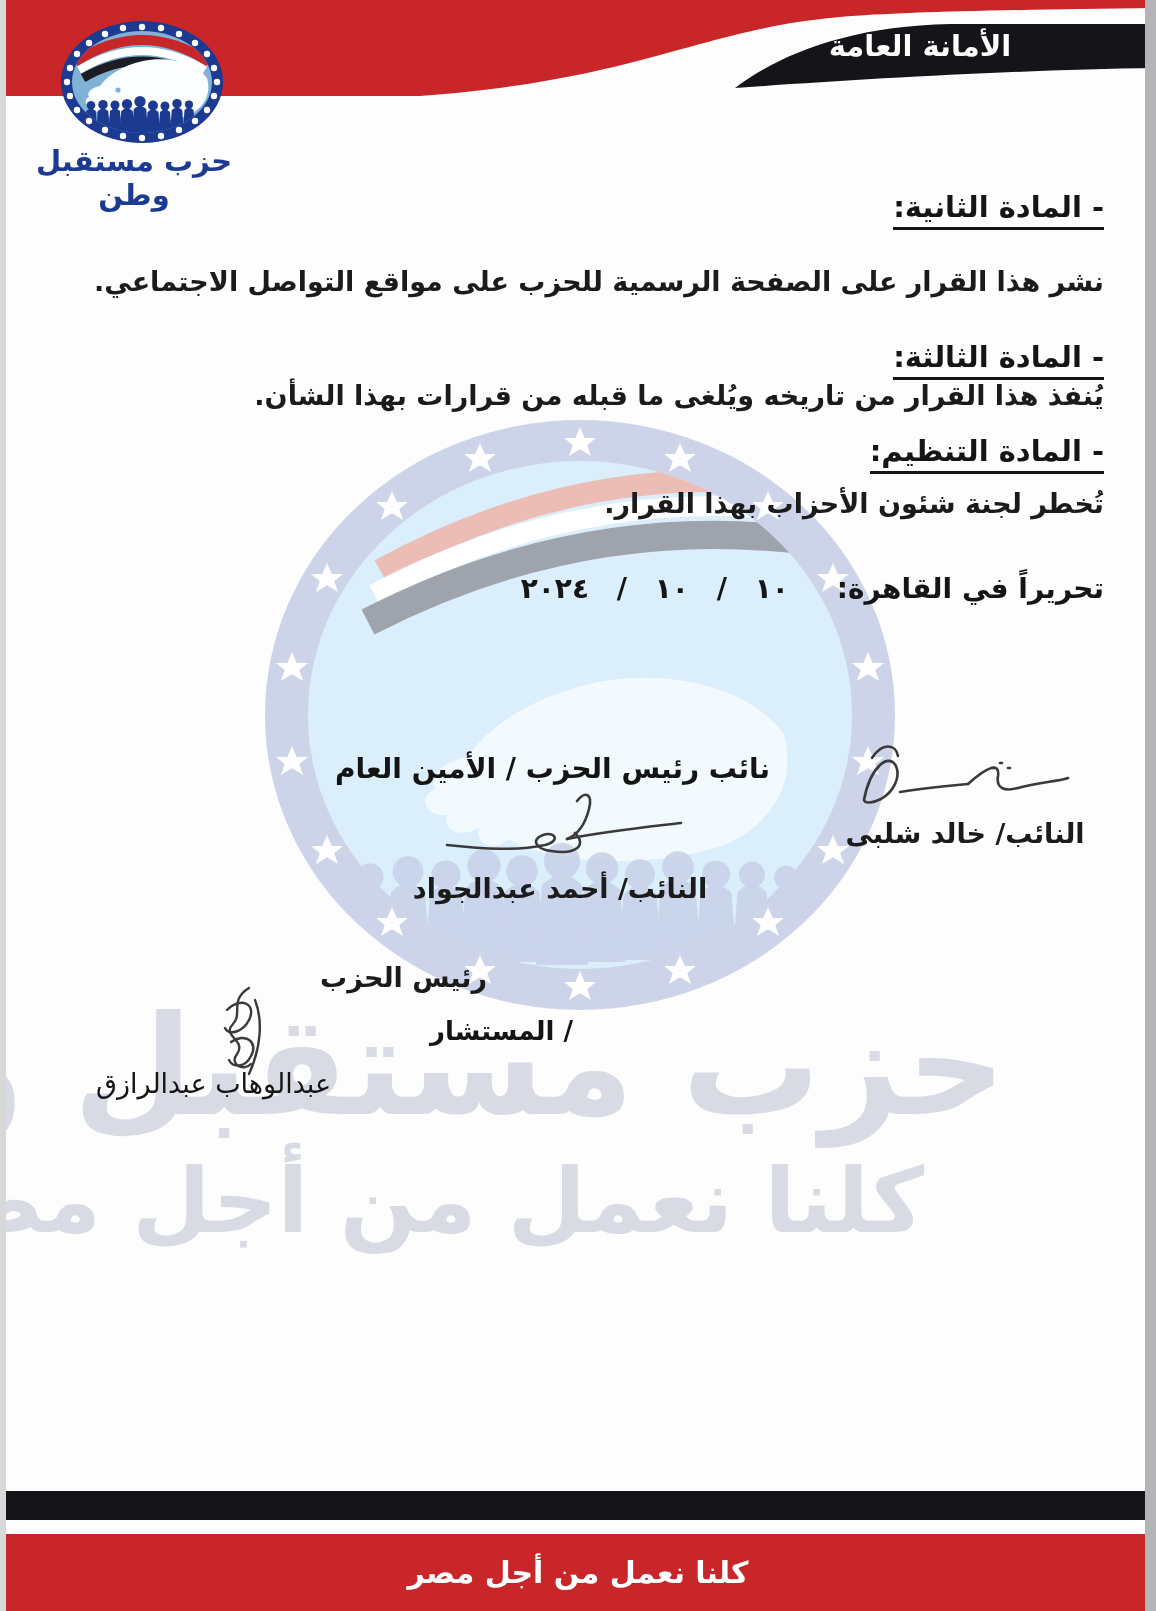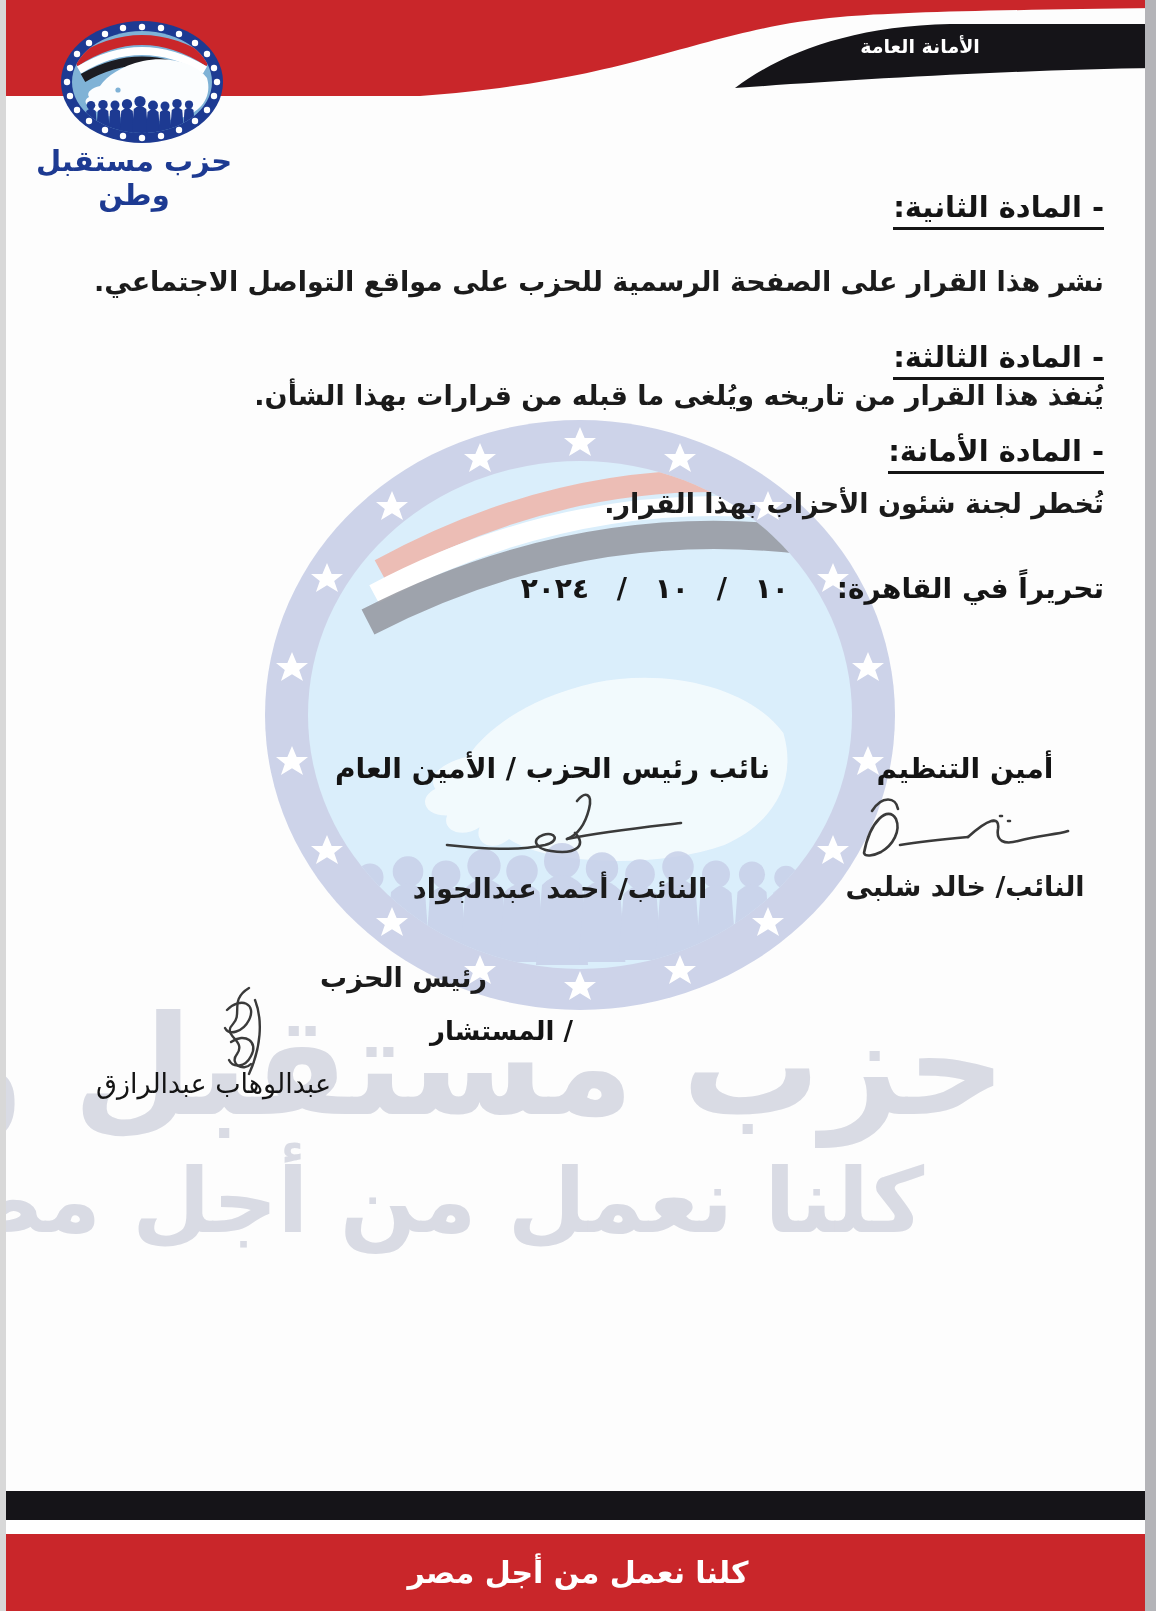--- a/index.html
+++ b/index.html
@@ -6,21 +6,21 @@
   .page{
     position:relative;width:1156px;height:1611px;margin:0 auto;
     background:#fdfdfd;overflow:hidden;
     font-family:"DejaVu Sans",sans-serif;
   }
   .abs{position:absolute;}
   
   .banner-title{
     position:absolute;left:770px;top:24px;width:300px;height:44px;
     display:flex;align-items:center;justify-content:center;
-    color:#ffffff;font-size:19px;font-weight:700;z-index:3;
+    color:#ffffff;font-size:29px;font-weight:700;z-index:3;
   }
   .logo-caption{
     position:absolute;left:18px;top:144px;width:232px;text-align:center;
     color:#1d3a92;font-size:29px;font-weight:800;letter-spacing:-1px;z-index:3;
   }
   .art-title{
     position:absolute;right:52px;z-index:2;direction:rtl;
     font-size:29px;font-weight:800;color:#151515;white-space:nowrap;
     border-bottom:3px solid #151515;padding-bottom:3px;
   }
@@ -185,30 +185,29 @@
     </g>
   </svg>
 
   <div class="wm-line wm1">حزب مستقبل وطن</div>
   <div class="wm-line wm2">كلنا نعمل من أجل مصر</div>
 
   <div class="art-title" style="top:190px;">- المادة الثانية:</div>
   <div class="art-body" style="top:266px;">نشر هذا القرار على الصفحة الرسمية للحزب على مواقع التواصل الاجتماعي.</div>
   <div class="art-title" style="top:340px;">- المادة الثالثة:</div>
   <div class="art-body" style="top:380px;">يُنفذ هذا القرار من تاريخه ويُلغى ما قبله من قرارات بهذا الشأن.</div>
-  <div class="art-title" style="top:434px;">- المادة الأمانة:</div>
+  <div class="art-title" style="top:434px;">- المادة التنظيم:</div>
   <div class="art-body" style="top:488px;">تُخطر لجنة شئون الأحزاب بهذا القرار.</div>
 
   <div class="dateline">
     <span>تحريراً في القاهرة:</span>
     <span class="date">١٠ / ١٠ / ٢٠٢٤</span>
   </div>
 
   <div class="sigblock" style="left:790px;top:732px;width:350px;">
-    <div class="sig-title">أمين التنظيم</div>
     <svg class="sig-svg" width="230" height="82" viewBox="0 0 230 82">
       <g stroke="#3a3a3a" stroke-width="2.6" fill="none" stroke-linecap="round">
         <path d="M14,66 C20,34 38,18 46,32 C51,44 43,58 31,65 C23,69 15,70 14,66"></path>
         <path d="M22,24 C32,8 46,10 48,22"></path>
         <path d="M50,58 C74,54 96,52 118,50"></path>
         <path d="M118,50 C138,32 150,28 148,42 C146,54 154,58 168,54 C188,48 206,48 218,44"></path>
         <path d="M142,34 l2,0 M150,29 l2,0 M158,34 l2,0"></path>
       </g>
     </svg>
     <div class="sig-name">النائب/ خالد شلبى</div>

